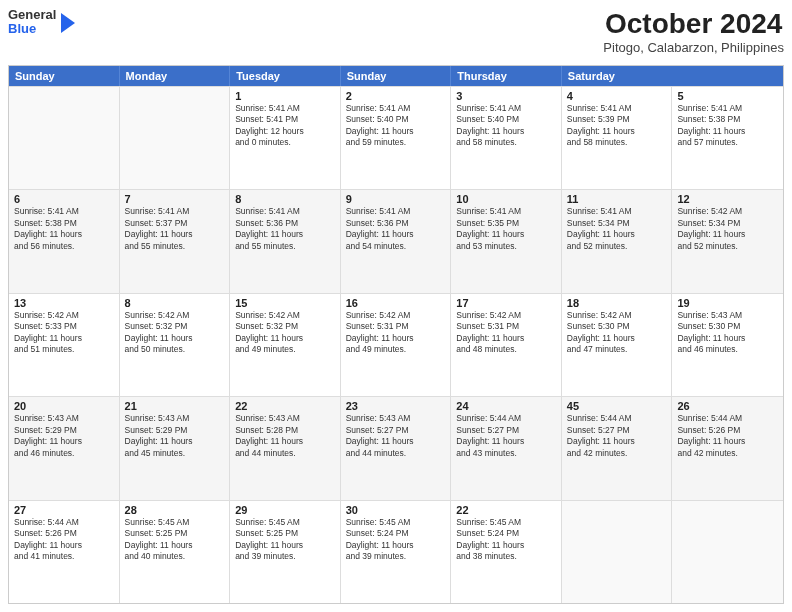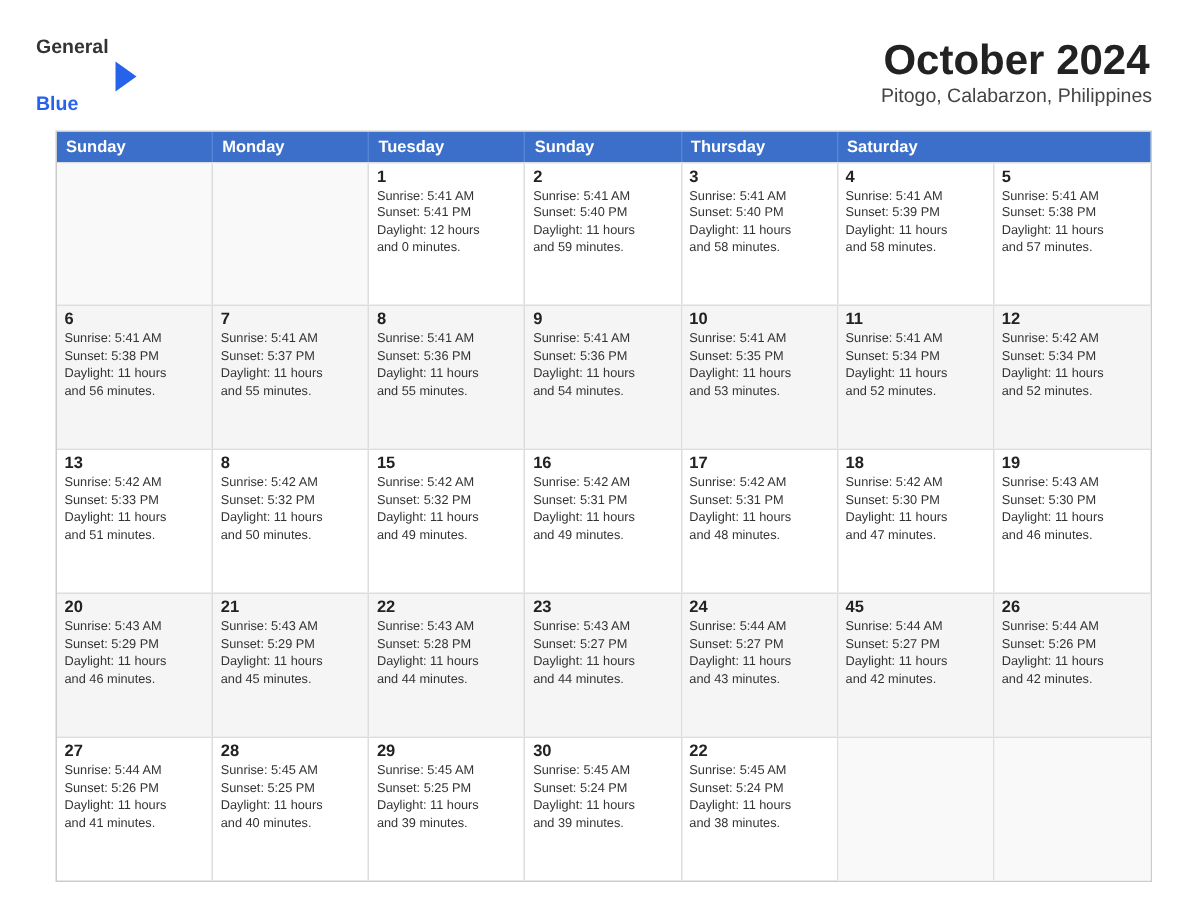--- a/index.html
+++ b/index.html
@@ -6,21 +6,21 @@
     body {
       width: 792px;
       height: 612px;
       font-family: Arial, sans-serif;
       background: #fff;
       overflow: hidden;
     }
     .page {
       width: 792px;
       height: 612px;
-      padding: 24px;
+      padding: 8px;
       display: flex;
       flex-direction: column;
     }
     .header {
       display: flex;
       justify-content: space-between;
       align-items: flex-start;
       margin-bottom: 10px;
     }
     .logo {
@@ -29,21 +29,21 @@
       gap: 2px;
     }
     .logo-text {
       display: flex;
       flex-direction: column;
       font-size: 13px;
       font-weight: bold;
       line-height: 1.1;
     }
     .logo-text .general { color: #333; }
-    .logo-text .blue { color: #2563eb; margin-top: 24px; }
+    .logo-text .blue { color: #2563eb; }
     .logo-arrow {
       width: 0;
       height: 0;
       border-top: 10px solid transparent;
       border-bottom: 10px solid transparent;
       border-left: 14px solid #2563eb;
       margin-left: 3px;
       margin-top: 2px;
     }
     .title-section {
@@ -56,21 +56,20 @@
     }
     .subtitle {
       font-size: 13px;
       color: #444;
     }
     .calendar {
       flex: 1;
       display: flex;
       flex-direction: column;
       border: 1px solid #ccc;
-      margin-left: 13px;
     }
     .day-headers {
       display: grid;
       grid-template-columns: repeat(7, 1fr);
       background: #3b6fc9;
     }
     .day-header {
       color: white;
       font-size: 11px;
       font-weight: bold;

